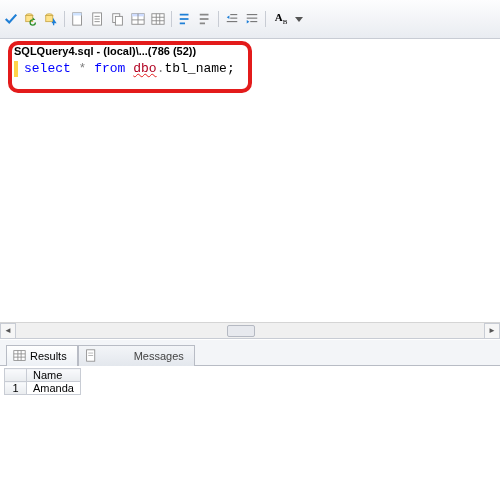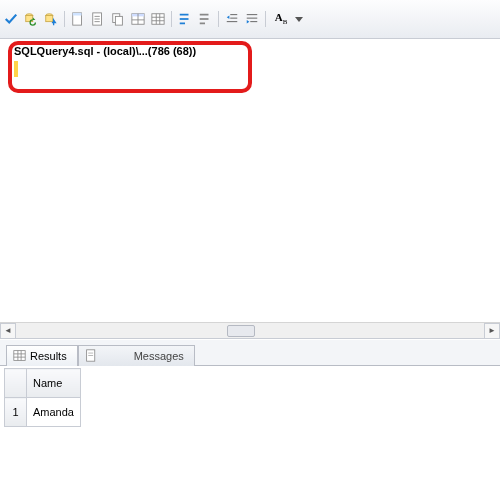--- a/index.html
+++ b/index.html
@@ -140,21 +140,21 @@
   }
   .grid {
     padding: 2px 4px;
   }
   .grid table {
     border-collapse: collapse;
     font-size: 11px;
   }
   .grid th, .grid td {
     border: 1px solid #c8ccd4;
-    padding: 8px 6px;
+    padding: 0 6px;
     text-align: left;
     background: #fff;
   }
   .grid th {
     background: linear-gradient(#f9fafc,#e9ecef);
     font-weight: normal;
   }
   .grid .rownum {
     background: linear-gradient(#f9fafc,#e9ecef);
     text-align: center;
@@ -264,22 +264,23 @@
     <span style="font-family:Times New Roman;font-size:11px;"><b>A</b><sub style="font-size:7px;">B</sub></span>
   </div>
   <div class="tb-btn" style="width:10px;">
     <svg viewBox="0 0 8 8" width="8" height="8">
         <polygon points="0,2 8,2 4,7" fill="#555"></polygon>
       </svg>
   </div>
 </div>
 
 <div class="editor-wrap">
-  <div class="editor-tab">SQLQuery4.sql - (local)\...(786 (68))</div>
+  <div class="editor-tab">SQLQuery4.sql - (local)\...(786 (52))</div>
   <div class="gutter"></div>
+  <div class="sql-line"><span class="kw">select</span><span class="tk-star"> * </span><span class="kw">from</span><span class="tk-plain"> </span><span class="tk-red">dbo</span><span class="tk-dot">.</span><span class="tk-plain">tbl_name</span><span class="tk-plain">;</span></div>
   <div class="highlight-box"></div>
   <div class="scroll-h">
     <div class="arrow">◄</div>
     <div class="track">
         <div class="thumb"></div>
       </div>
     <div class="arrow">►</div>
   </div>
 </div>
 

